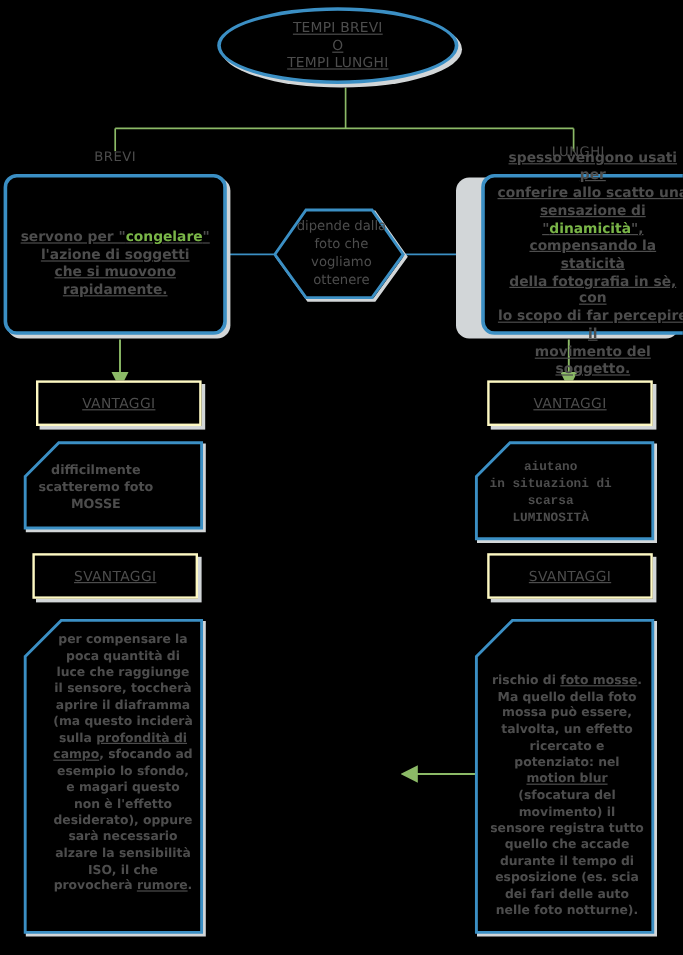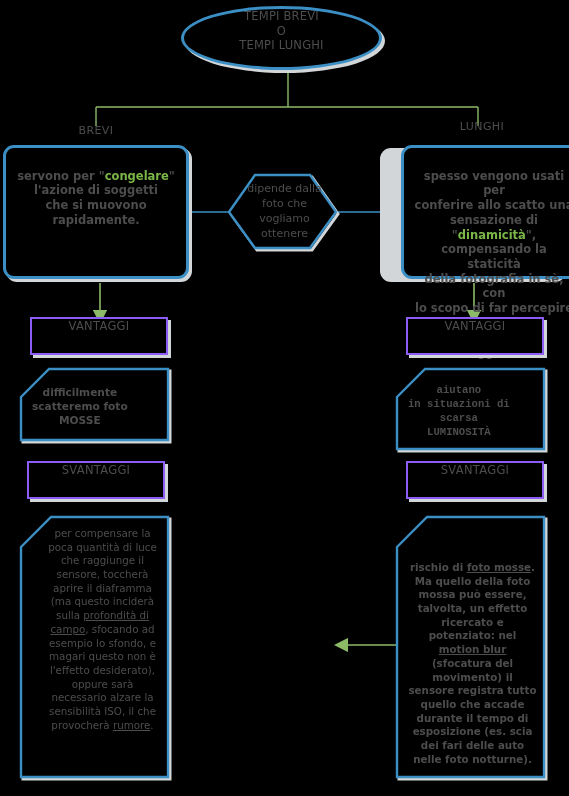--- a/index.html
+++ b/index.html
@@ -4,42 +4,42 @@
 <style>
   html,body{margin:0;padding:0;background:#000;}
   body{
     width:569px;height:796px;position:relative;overflow:hidden;
     font-family:"DejaVu Sans","Liberation Sans",sans-serif;
     color:#4d4d4d;
   }
   .stage{position:absolute;left:0;top:0;width:569px;height:796px;}
   svg.lines{position:absolute;left:0;top:0;width:569px;height:796px;pointer-events:none;}
 
-  .node{position:absolute;box-sizing:border-box;display:flex;align-items:flex-start;
-        justify-content:center;text-align:center;color:#4d4d4d;line-height:1.28;}
+  .node{position:absolute;box-sizing:border-box;display:flex;align-items:center;
+        justify-content:center;text-align:center;color:#4d4d4d;line-height:1.28;text-decoration:underline;}
   .shadow{position:absolute;background:#d2d6d8;}
 
   
   .ellipse{
     border:3px solid #3b8fc4;border-radius:50%;background:#000;
     font-size:11.5px;letter-spacing:.2px;
   }
   
   .bigbox{
     border:3px solid #3b8fc4;border-radius:11px;background:#000;
     font-size:11.5px;font-weight:bold;padding:6px 9px;
   }
   
   .hexwrap{position:absolute;}
   .hextext{position:absolute;left:0;top:0;width:100%;height:100%;
            display:flex;align-items:center;justify-content:center;text-align:center;
            font-size:11px;line-height:1.35;color:#4d4d4d;}
   
   .greenbox{
-    border:2px solid #8b5cf6;background:#000;font-size:11.5px;letter-spacing:.3px;
+    border:2px solid #fef9c3;background:#000;font-size:11.5px;letter-spacing:.3px;
   }
   
   .foldbox{position:absolute;}
   .foldtext{position:absolute;left:0;top:0;width:100%;height:100%;
             display:flex;align-items:center;justify-content:flex-start;
             text-align:center;box-sizing:border-box;}
   .plain{position:absolute;text-align:right;font-size:11px;line-height:1.45;color:#4d4d4d;}
 
   .branch-label{position:absolute;font-size:11px;color:#4d4d4d;text-align:center;letter-spacing:.4px;}
 
@@ -146,21 +146,21 @@
   <div class="node greenbox" style="left:27px;top:461px;width:138px;height:38px;">
     <span>SVANTAGGI</span>
   </div>
 
   <div class="foldbox" style="left:18px;top:513px;width:155px;height:270px;">
     <svg width="155" height="270" viewBox="0 0 155 270">
       <path d="M5,36 L35,6 L152,6 L152,266 L5,266 Z" fill="none" stroke="#d2d6d8" stroke-width="3"></path>
       <path d="M3,34 L33,4 L150,4 L150,264 L3,264 Z" fill="#000" stroke="#3b8fc4" stroke-width="2.4"></path>
     </svg>
     <div class="foldtext" style="align-items:flex-start;padding:14px 12px 8px 14px;">
-      <span class="sm" style="font-weight:normal;margin-left:12px;">per compensare la poca quantità di luce che raggiunge il sensore, toccherà aprire il diaframma (ma questo inciderà sulla <u>profondità di campo</u>, sfocando ad esempio lo sfondo, e magari questo non è l'effetto desiderato), oppure sarà necessario alzare la sensibilità ISO, il che provocherà <u>rumore</u>.</span>
+      <span class="sm" style="font-weight:bold;margin-left:12px;">per compensare la poca quantità di luce che raggiunge il sensore, toccherà aprire il diaframma (ma questo inciderà sulla <u>profondità di campo</u>, sfocando ad esempio lo sfondo, e magari questo non è l'effetto desiderato), oppure sarà necessario alzare la sensibilità ISO, il che provocherà <u>rumore</u>.</span>
     </div>
   </div>
 
   <div class="shadow" style="left:409px;top:320px;width:138px;height:38px;"></div>
   <div class="node greenbox" style="left:406px;top:317px;width:138px;height:38px;">
     <span>VANTAGGI</span>
   </div>
 
   <div class="foldbox" style="left:394px;top:365px;width:155px;height:90px;font-family:Liberation Mono, monospace;">
     <svg width="155" height="90" viewBox="0 0 155 90">

